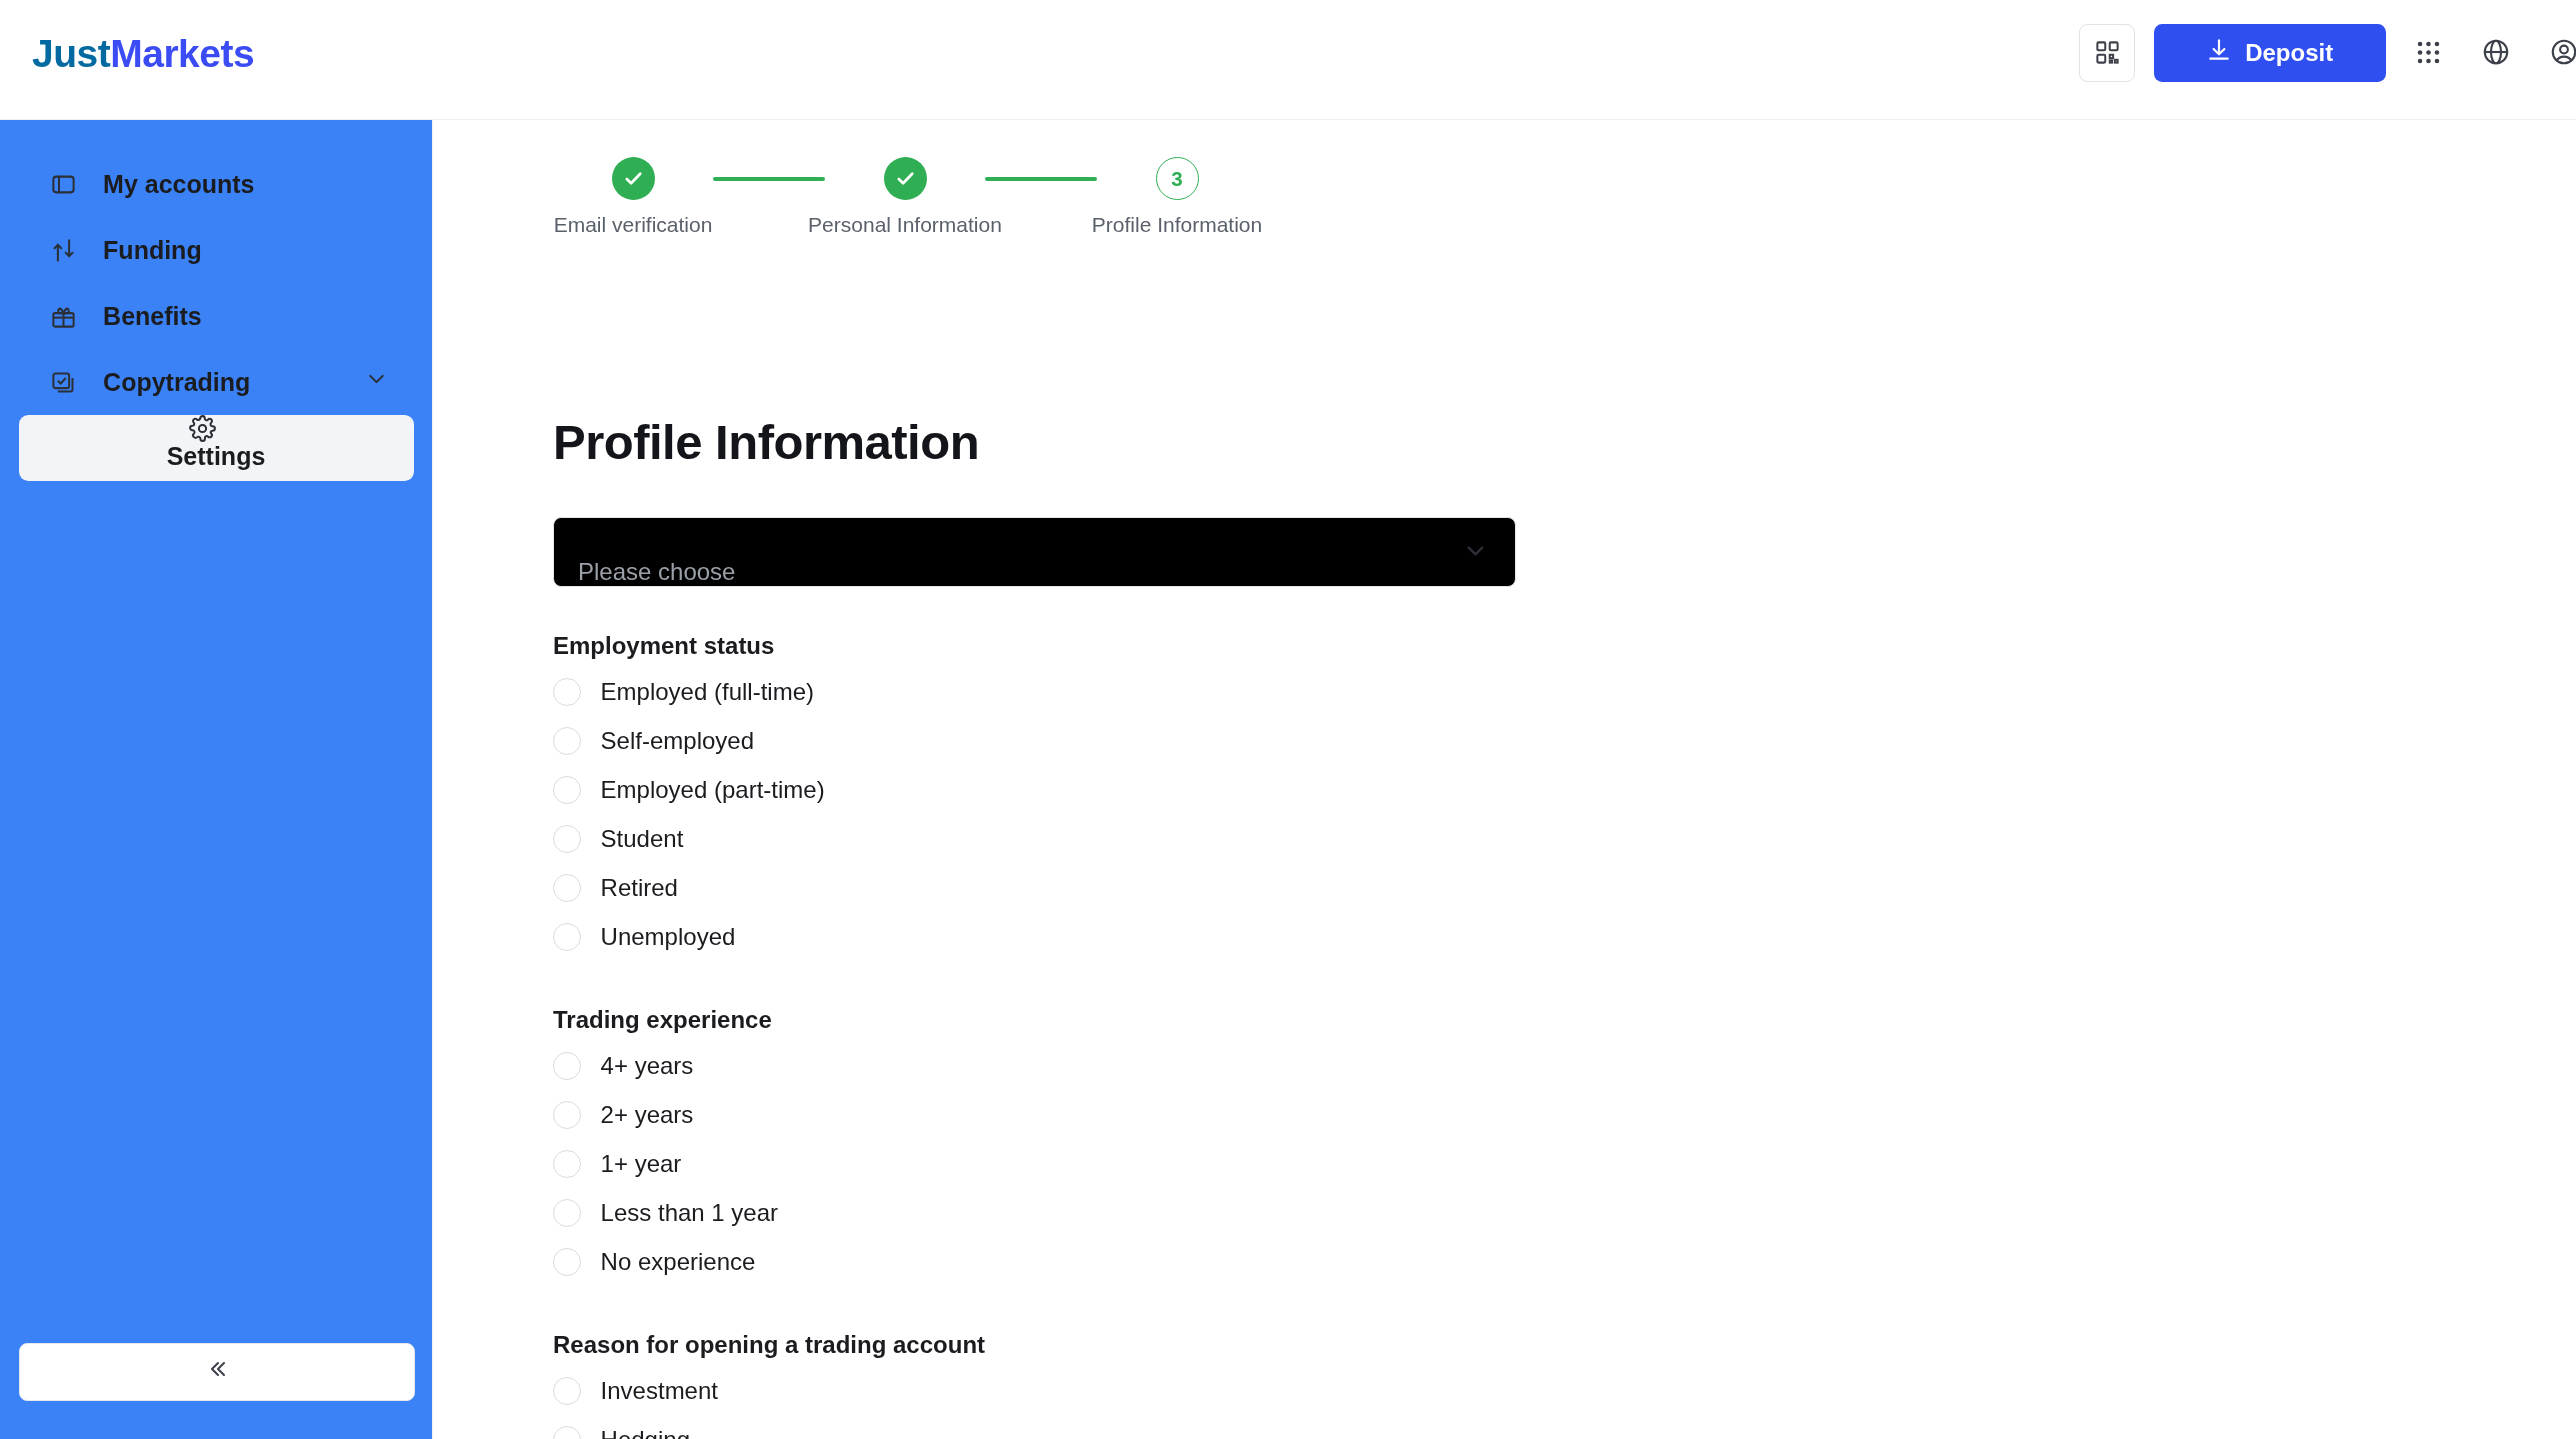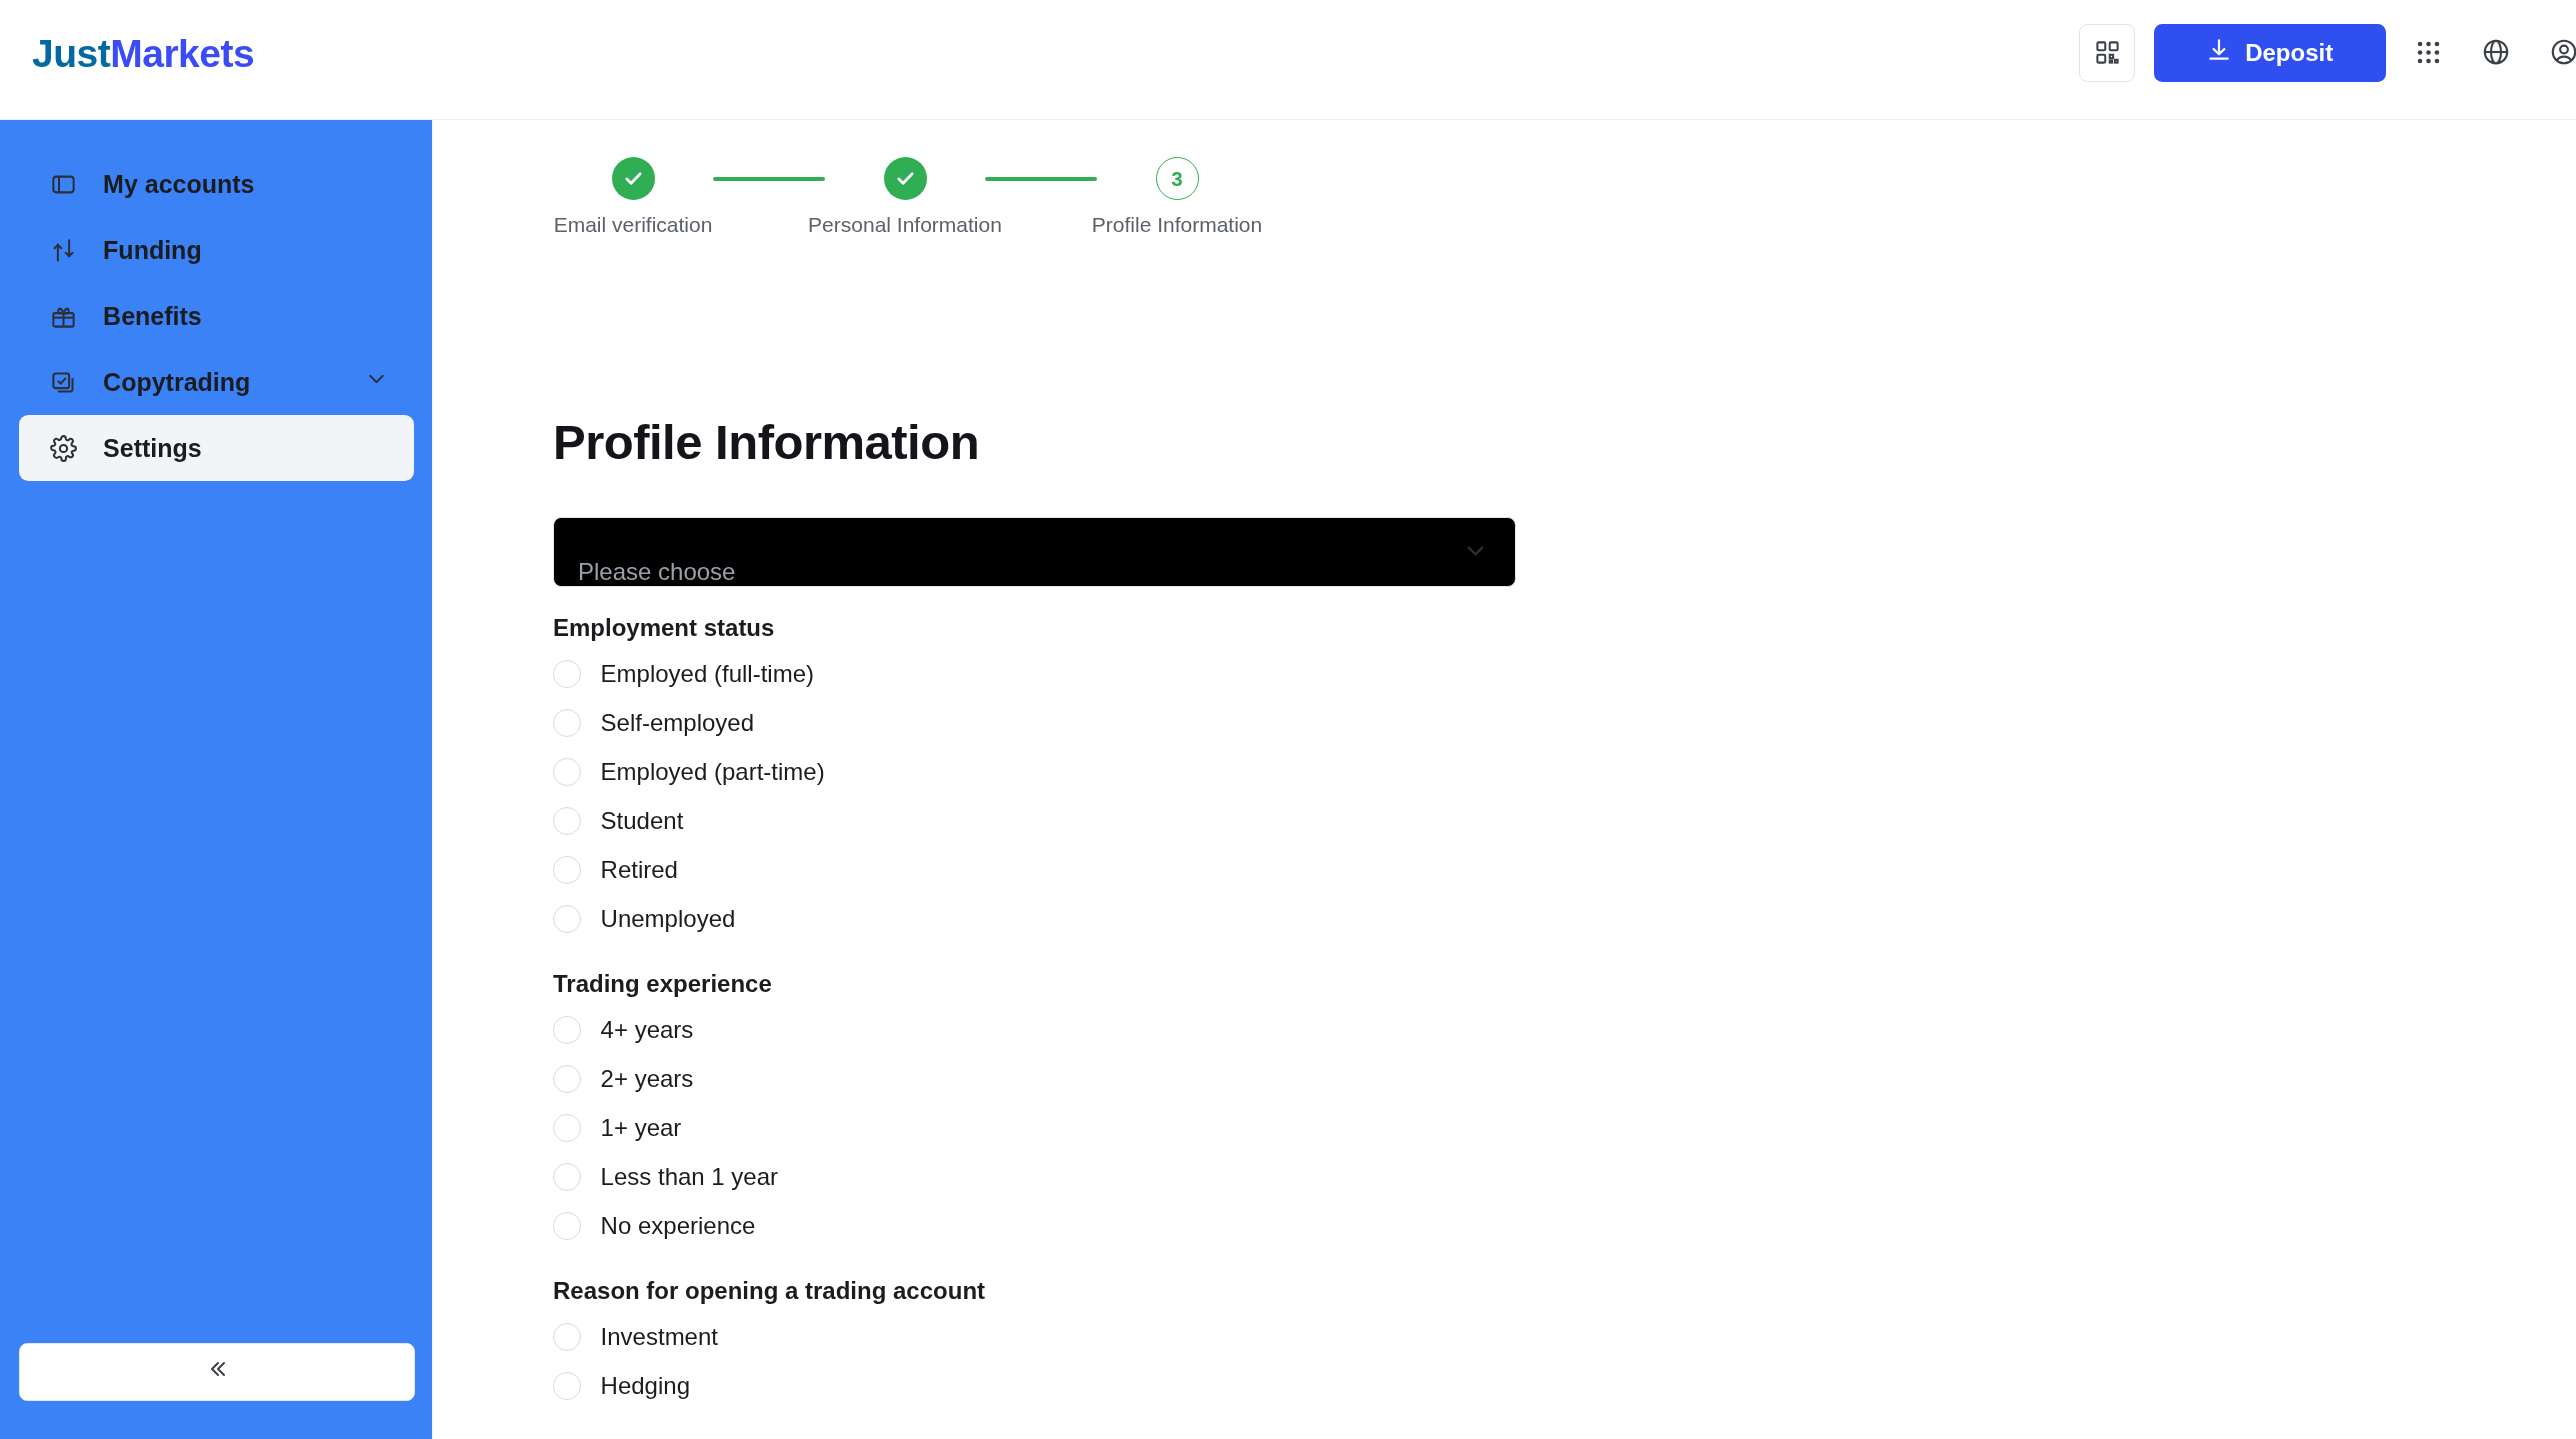--- a/index.html
+++ b/index.html
@@ -47,21 +47,21 @@
     position: absolute; left: 0; top: 120px; width: 433px; height: 1320px;
     background: #3b82f6; border-right: 1.5px solid #eef0f3;
   }
   .nav { padding-top: 31px; }
   .nav-item {
     position: relative; display: flex; align-items: center; height: 66px;
     margin: 0 18.5px; padding: 0 31px 0 31px; border-radius: 9.3px;
     font-size: 25px; font-weight: 600; color: #1b1c1f; cursor: pointer;
   }
   .nav-item .nav-ico { width: 33px; display: flex; align-items: center; justify-content: flex-start; margin-right: 20.6px; }
-  .nav-item.active { background: #f3f4f7; }
+  .nav-item.active { background: #f3f4f7; flex-direction: column; }
   .chev { position: absolute; right: 25px; top: 50%; transform: translateY(-50%); }
 
   .collapse-btn {
     position: absolute; left: 18.5px; bottom: 39px; width: 396px; height: 58px;
     border: 1.5px solid #e4e7ec; border-radius: 8.2px; background: #fff;
     display: flex; align-items: center; justify-content: center; cursor: pointer;
     color: #3c4049; font-size: 24px;
   }
 
   
@@ -89,21 +89,21 @@
   .field-label { font-size: 24px; font-weight: 700; color: #1b1c1f; margin-bottom: 15.5px; }
 
   .select {
     position: relative; width: 963px; height: 70px; border: 1.5px solid #e4e7ec;
     border-radius: 8.2px; background: #000000; display: flex; align-items: flex-end;
     padding: 0 24px; cursor: pointer;
   }
   .select .placeholder { font-size: 24px; color: #9aa0a8; }
   .select .chev-dn { position: absolute; right: 26px; top: 50%; transform: translateY(-50%); }
 
-  .group { margin-top: 27px; }
+  .group { margin-top: 45px; }
   .group-title { font-size: 24px; font-weight: 700; color: #1b1c1f; margin-bottom: 7.2px; }
   .radio-row { display: flex; align-items: center; height: 49px; cursor: pointer; }
   .radio {
     width: 28px; height: 28px; border-radius: 50%; border: 1.5px solid #d7dbe1; background: #fff;
     margin-right: 19.6px; flex: none;
   }
   .radio-label { font-size: 24px; color: #1b1c1f; }
 
   .clip { overflow: hidden; }
 </style>

